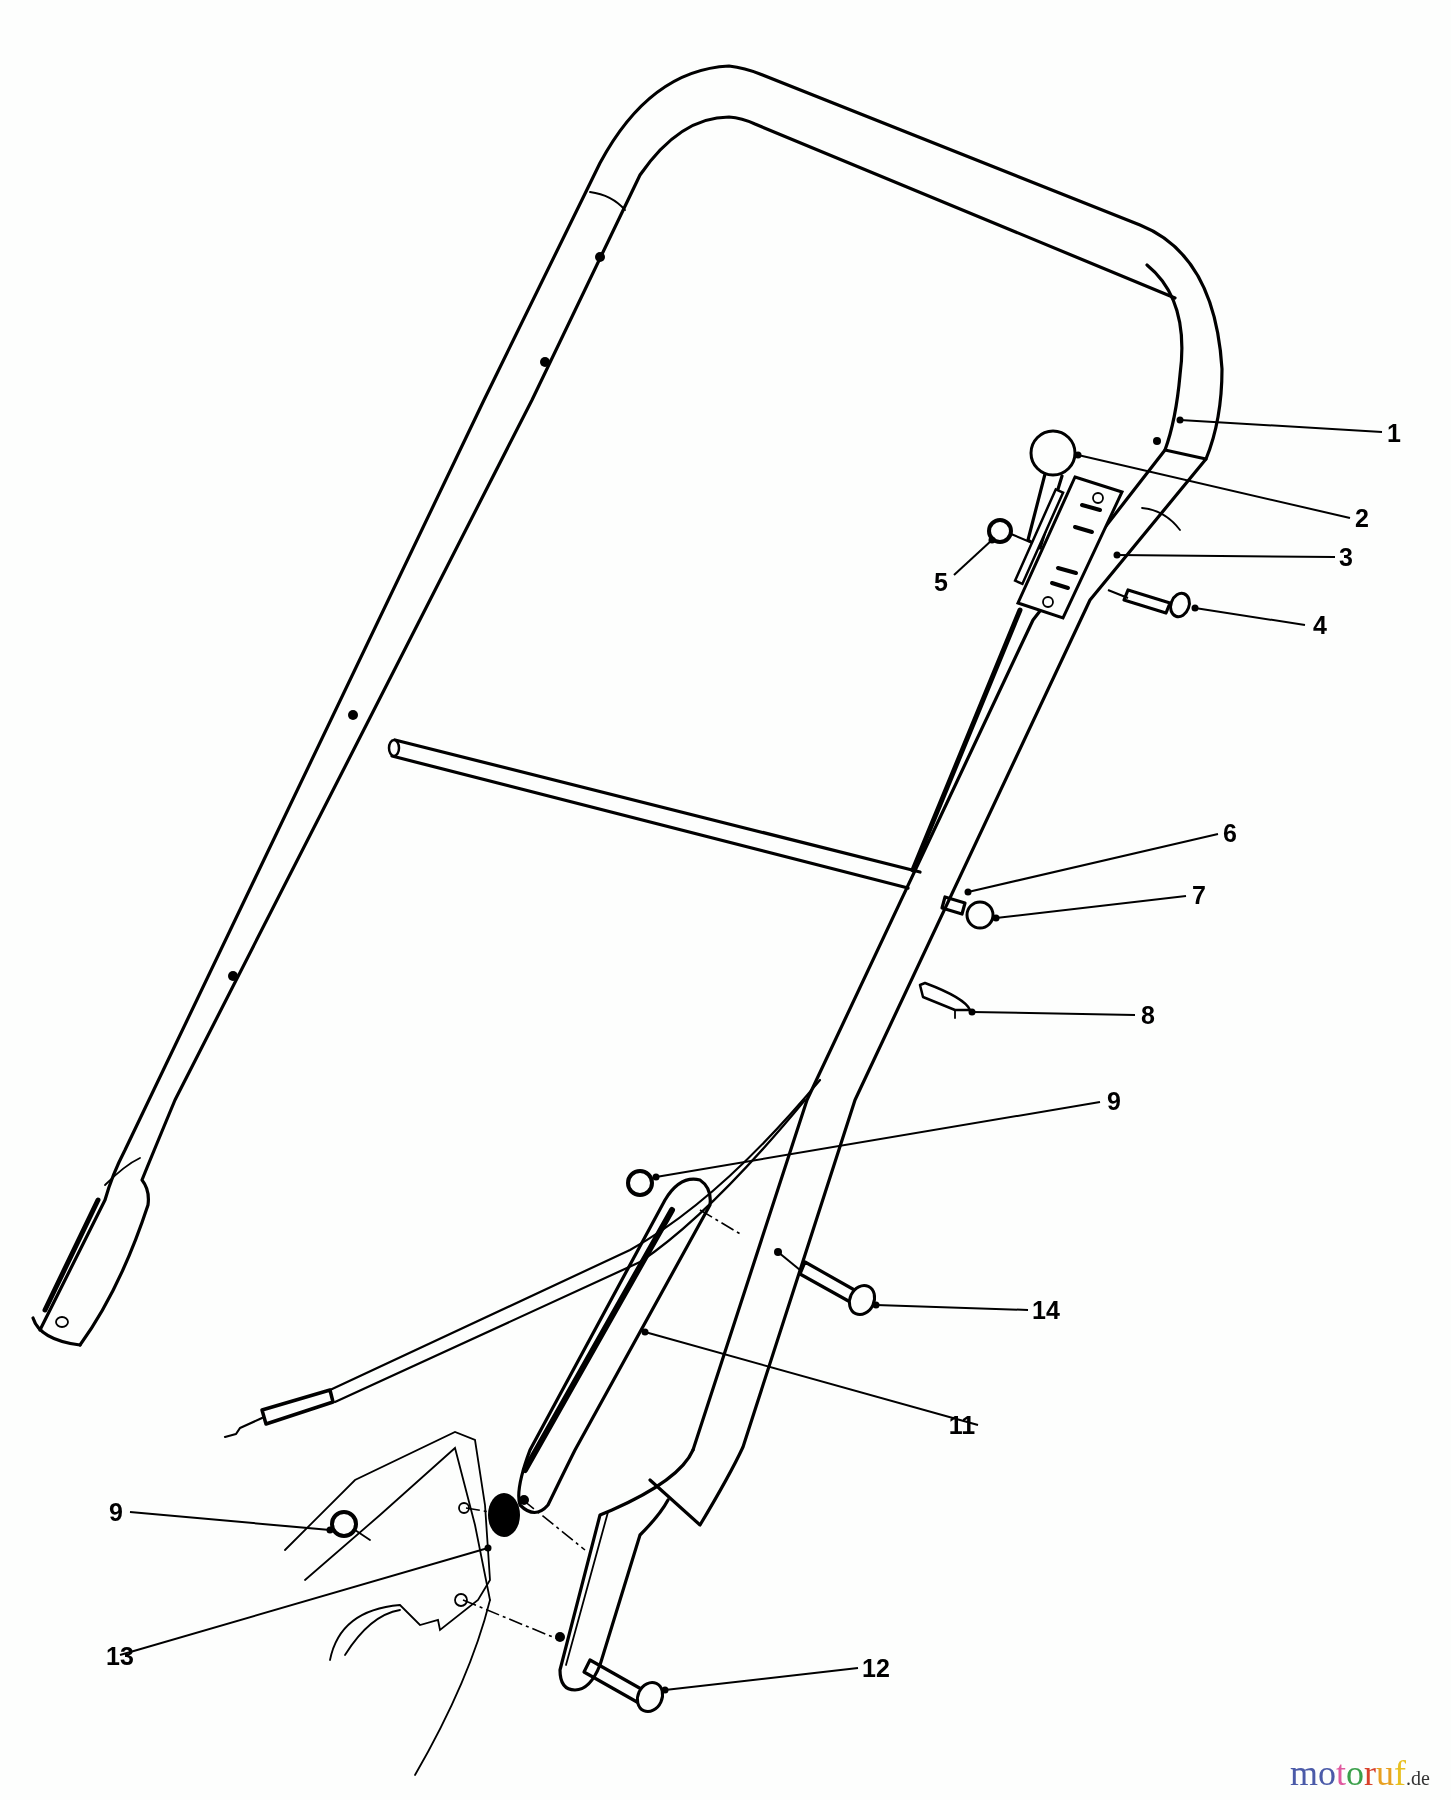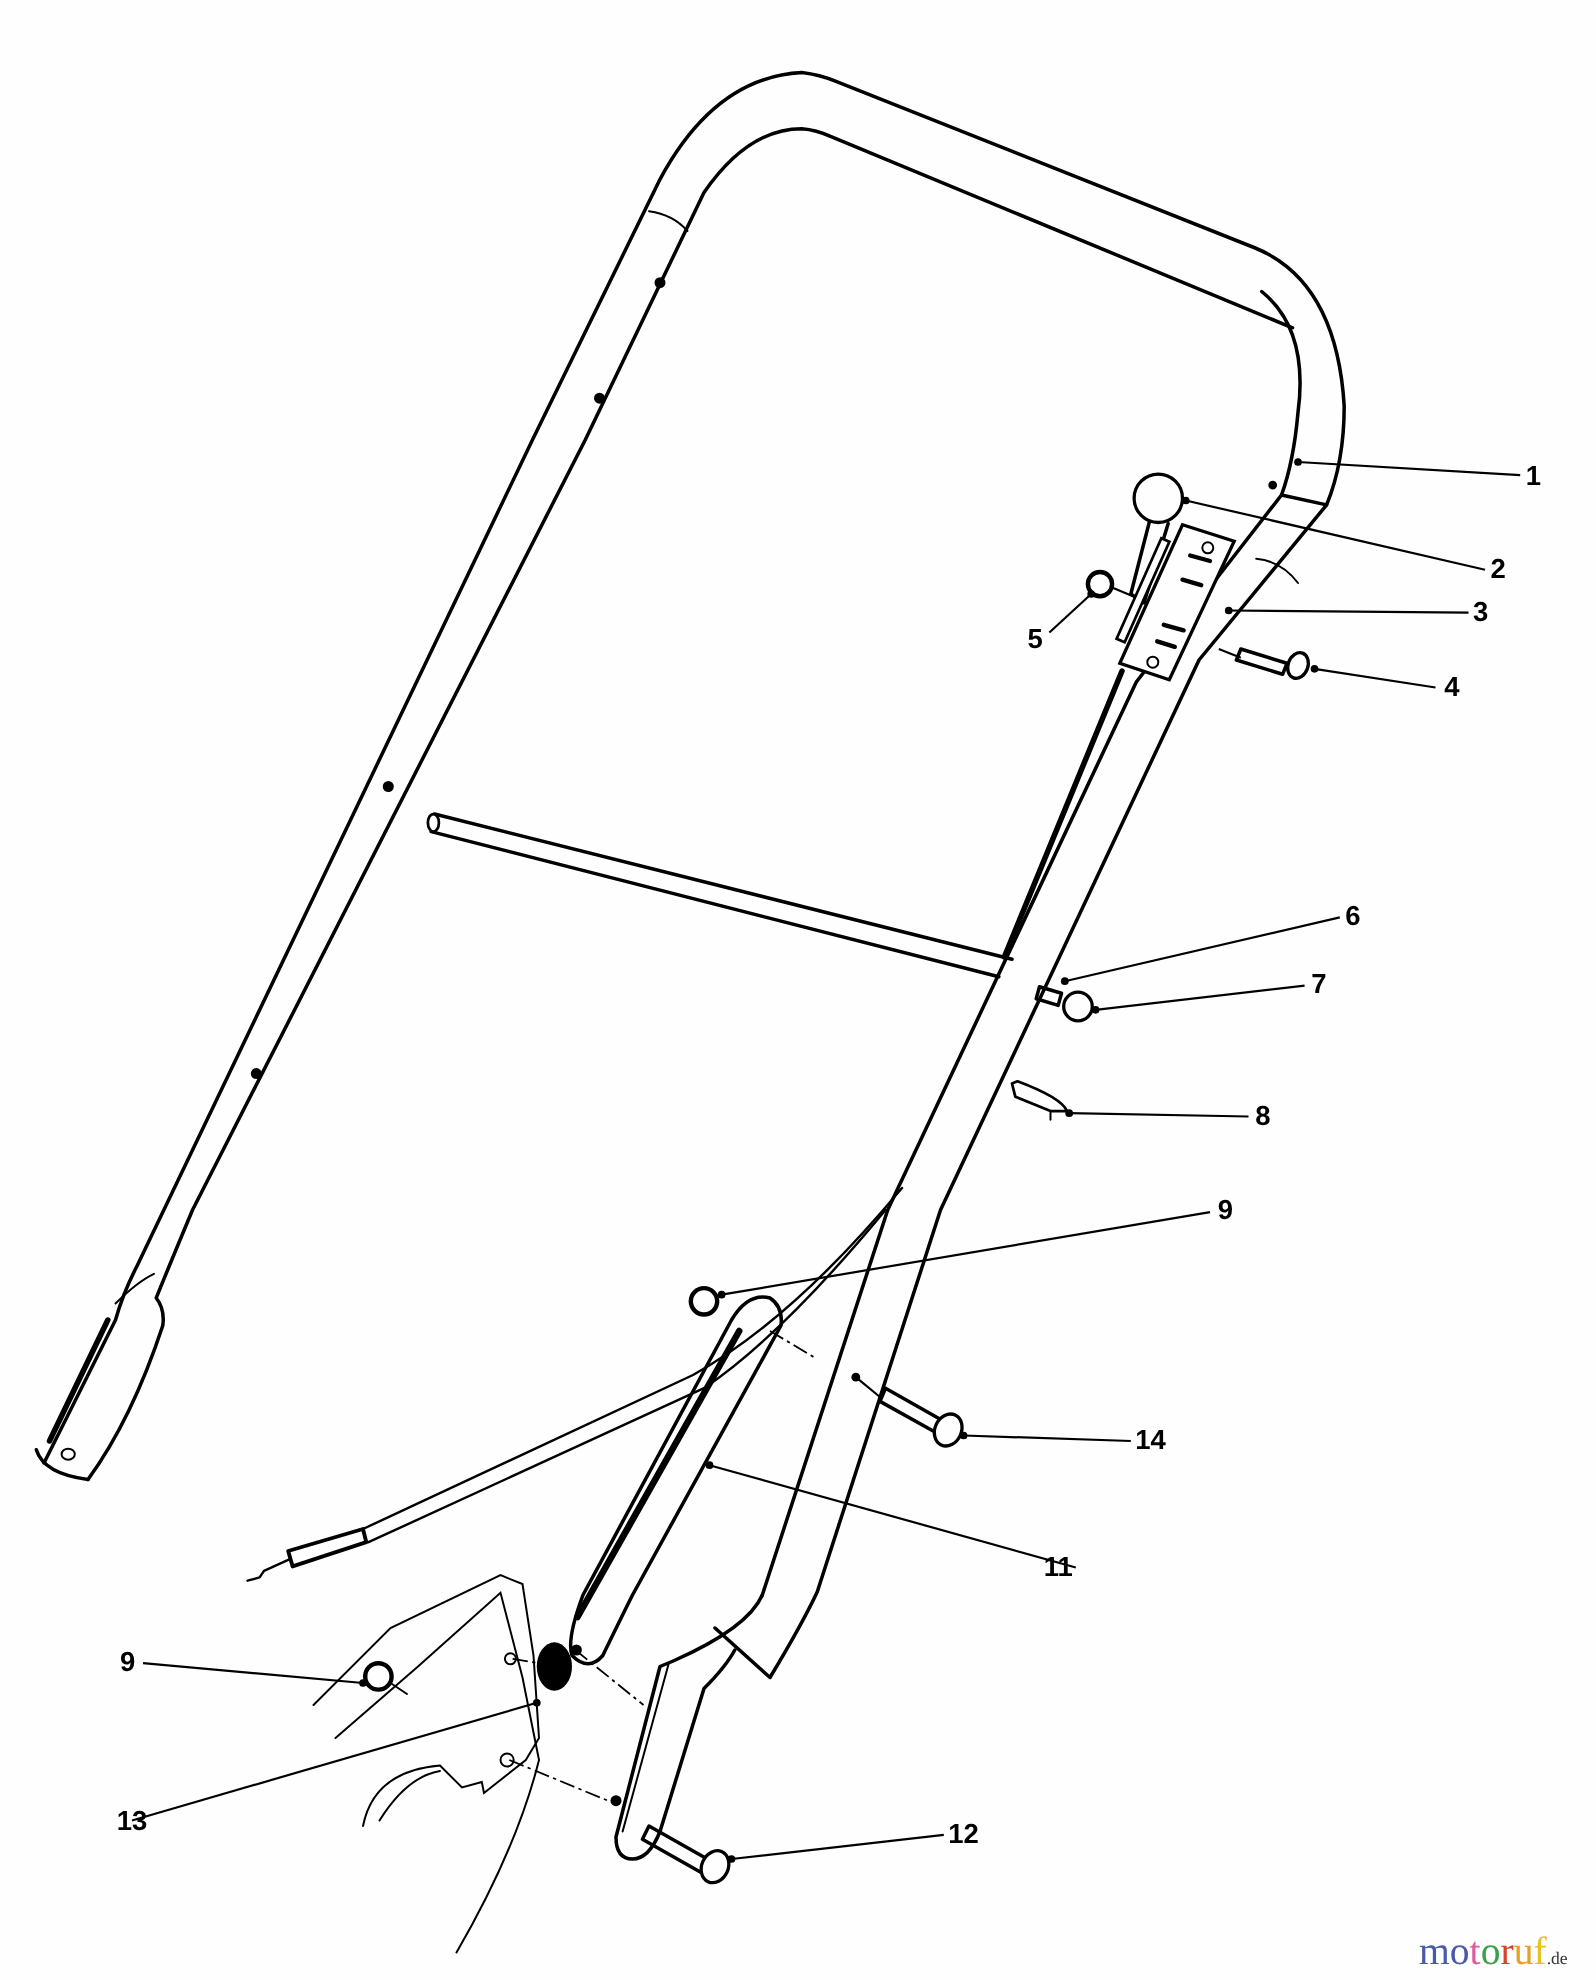--- a/index.html
+++ b/index.html
@@ -7,21 +7,21 @@
   svg { position: absolute; left: 0; top: 0; }
   .ln { fill: none; stroke: #000; stroke-width: 3.2; stroke-linecap: round; stroke-linejoin: round; }
   .thin { fill: none; stroke: #000; stroke-width: 1.8; stroke-linecap: round; }
   .lead { fill: none; stroke: #000; stroke-width: 2; }
   .dash { fill: none; stroke: #000; stroke-width: 1.6; stroke-dasharray: 14 4 3 4; }
   .fill { fill: #000; }
   .wfill { fill: #fdfefd; stroke: #000; stroke-width: 3; }
   .callout { position: absolute; font-family: "Liberation Sans", sans-serif; font-weight: bold; font-size: 25px; color: #000; transform: translate(-50%, -50%); line-height: 1; }
   .wm { position: absolute; left: 1290px; top: 1755px; font-family: "Liberation Serif", serif; font-size: 36px; letter-spacing: 0px; line-height: 1; }
   .wm span { display: inline-block; }
-  .wm .tld { font-size: 16px; color: #333; }
+  .wm .tld { font-size: 20px; color: #333; }
 </style>
 </head>
 <body>
 
 <div id="canvas">
   <svg width="1451" height="1800" viewBox="0 0 1451 1800">
 
     <g>
 
       <path class="ln" d="M 40 1330 L 105 1200 Q 112 1175 125 1150 L 484 400 L 600 163 Q 650 70 729 66 Q 745 68 760 74 L 1140 225 Q 1215 255 1222 369 Q 1222 420 1206 459 L 1090 600 L 855 1100 L 743 1447 Q 730 1475 700 1525 L 650 1480"></path>

